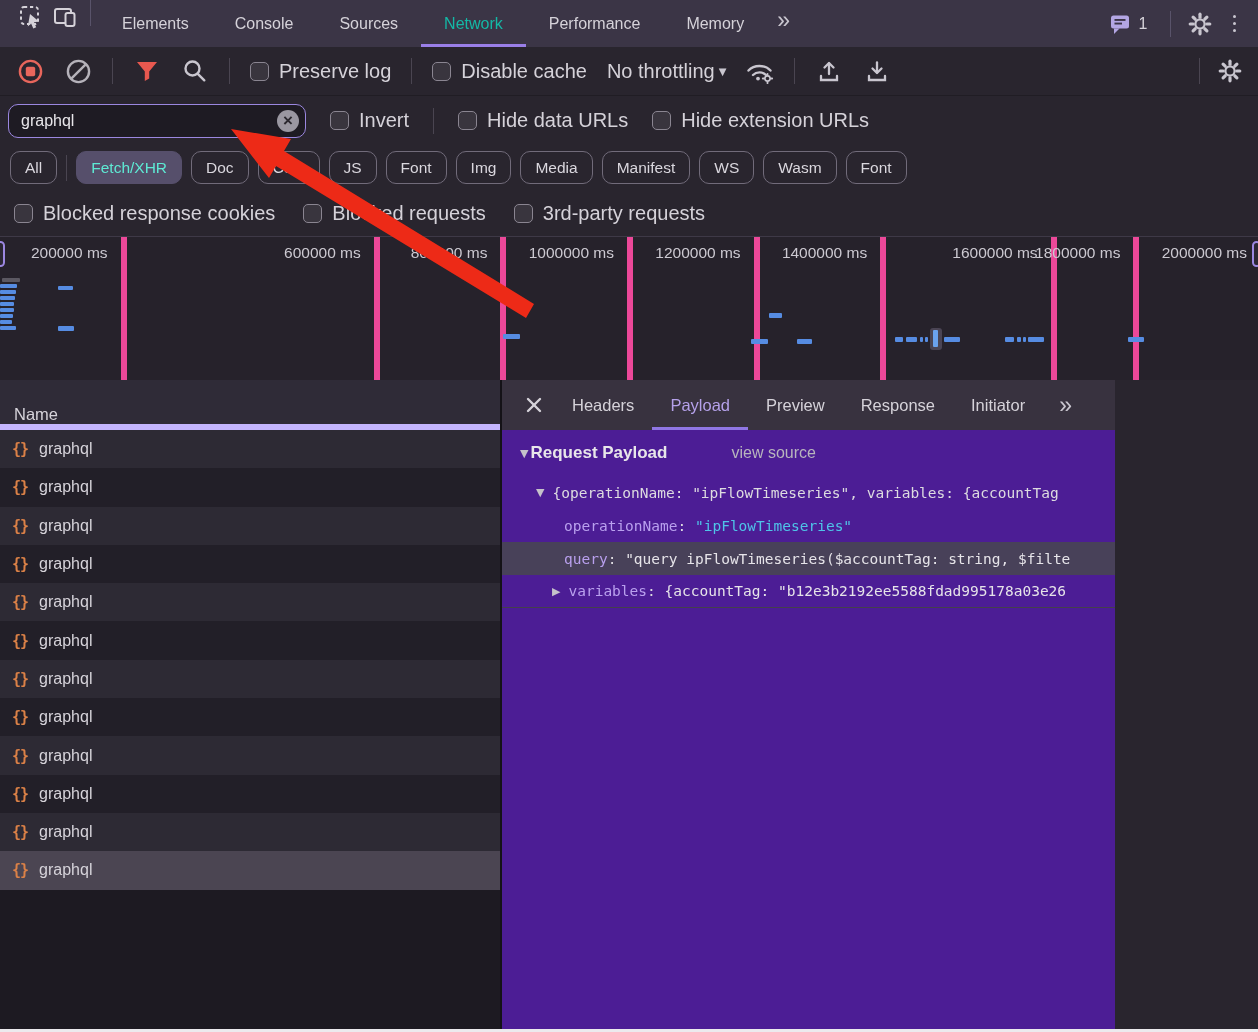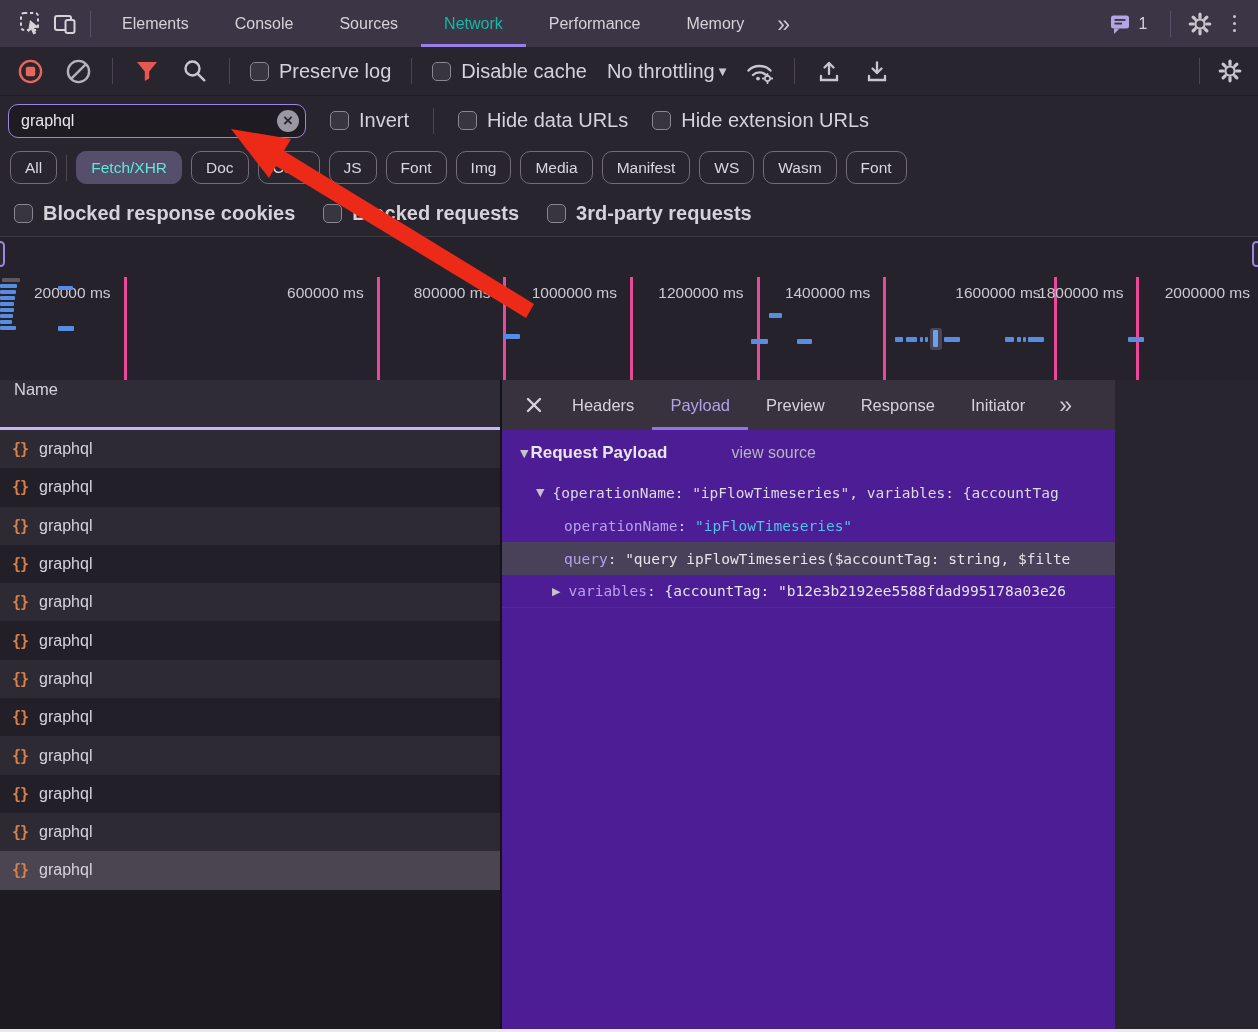--- a/index.html
+++ b/index.html
@@ -3,21 +3,21 @@
 <meta charset="utf-8">
 <style>
   html,body{margin:0;padding:0;background:#111;}
   .app{position:relative;width:1258px;height:1032px;background:#29252e;overflow:hidden;
        font-family:"Liberation Sans",sans-serif;color:#d5d2d9;-webkit-font-smoothing:antialiased;}
   .hdiv{width:1px;height:26px;background:#4a4551;flex:0 0 1px;}
   svg{display:block;}
 
   
   .tabbar{position:absolute;top:0;left:0;width:1258px;height:47px;background:#3b3546;
-          display:flex;align-items:center;padding-left:14px;box-sizing:border-box;}
+          display:flex;padding-left:14px;box-sizing:border-box;}
   .tabbar .icon-btn{width:34px;height:34px;display:flex;align-items:center;justify-content:center;flex:0 0 auto;}
   .tabbar .tbdiv{width:1px;height:26px;background:#59536a;margin:0 8px;}
   .mtab{height:47px;display:flex;align-items:center;padding:0 23px;font-size:16px;color:#d5d2d9;cursor:default;}
   .mtab.active{color:#14b8a6;box-shadow:inset 0 -3px 0 #9a7fe8;}
   .more-tabs{font-size:23px;color:#c9c6cf;padding:0 10px;line-height:40px;}
   .tab-right{margin-left:auto;display:flex;align-items:center;gap:4px;padding-right:10px;}
   .issues{display:flex;align-items:center;gap:7px;padding:0 10px;}
   .issues .count{font-size:16px;color:#d5d2d9;}
   .kebab{display:flex;flex-direction:column;gap:3.5px;padding:8px 12px;}
   .kebab i{width:3.5px;height:3.5px;border-radius:50%;background:#c9c6cf;}
@@ -45,39 +45,39 @@
 
   
   .chiprow{position:absolute;top:145px;left:0;width:1258px;height:45px;display:flex;align-items:center;
            gap:9px;padding-left:10px;box-sizing:border-box;}
   .chip{height:33px;display:flex;align-items:center;padding:2px 14px;border:1.5px solid #716b7a;border-radius:10px;
         font-size:15.5px;color:#dad7de;box-sizing:border-box;white-space:nowrap;}
   .chip.active{background:#564f6b;border-color:#564f6b;color:#5eead4;}
 
   
   .blockrow{position:absolute;top:190px;left:0;width:1014px;height:46px;display:flex;align-items:center;
-            gap:28px;padding-left:14px;box-sizing:border-box;font-weight:bold;}
+            gap:28px;padding-left:14px;box-sizing:border-box;}
 
   
   .timeline{position:absolute;top:236px;left:0;width:1258px;height:144px;background:#26222b;
             border-top:1px solid #3e3947;box-sizing:border-box;overflow:hidden;}
-  .tl-col{position:absolute;top:0;width:126.6px;height:144px;border-right:3px solid #ec4899;box-sizing:border-box;margin-top:40px;}
+  .tl-col{position:absolute;top:0;width:126.6px;height:144px;border-right:6px solid #ec4899;box-sizing:border-box;}
   .tl-label{position:absolute;right:13px;top:7px;font-size:15.5px;color:#ccc9d1;white-space:nowrap;}
   .tl-bar{position:absolute;}
   .tl-bar.b{background:#568ce2;border-radius:1px;}
   .tl-bar.g{background:#5b5862;border-radius:1px;}
   .tl-bar.m{background:#4a4454;border-radius:3px;}
   .tl-bar.v{background:#6aa2ee;border-radius:1px;}
   .tl-pill{position:absolute;top:4px;width:9px;height:26px;border:2px solid #9b87e0;border-radius:6px;background:#2b2733;box-sizing:border-box;z-index:5;}
 
   
   .split{position:absolute;top:380px;left:0;width:1258px;height:649px;}
   .left-pane{position:absolute;left:0;top:0;width:500px;height:649px;display:flex;flex-direction:column;background:#221f28;}
-  .name-header{height:50px;flex:0 0 50px;background:#2f2b37;border-bottom:3px solid #c4b5fd;
-               display:flex;align-items:flex-start;padding-left:14px;font-size:16.5px;color:#d6d3da;box-sizing:border-box;}
+  .name-header{height:50px;flex:0 0 50px;background:#2f2b37;border-bottom:6px solid #c4b5fd;
+               display:flex;align-items:flex-end;padding-left:14px;font-size:16.5px;color:#d6d3da;box-sizing:border-box;}
   .request-list{flex:0 0 auto;}
   .row{display:flex;align-items:center;height:38.3px;padding-left:12px;gap:11px;box-sizing:border-box;}
   .row.alt{background:#2d2a34;}
   .row.selected{background:#4b4552;}
   .row-icon{font-family:"DejaVu Sans Mono",monospace;font-size:15px;font-weight:bold;color:#db8147;letter-spacing:-1px;}
   .row-label{font-size:16px;color:#d6d3da;}
   .left-filler{flex:1 1 auto;background:#1d1a22;}
   .pane-divider{position:absolute;left:500px;top:0;width:2px;height:649px;background:#141217;}
   .right-pane{position:absolute;left:502px;top:0;width:613px;height:649px;background:#4c1d95;overflow:hidden;}
 

